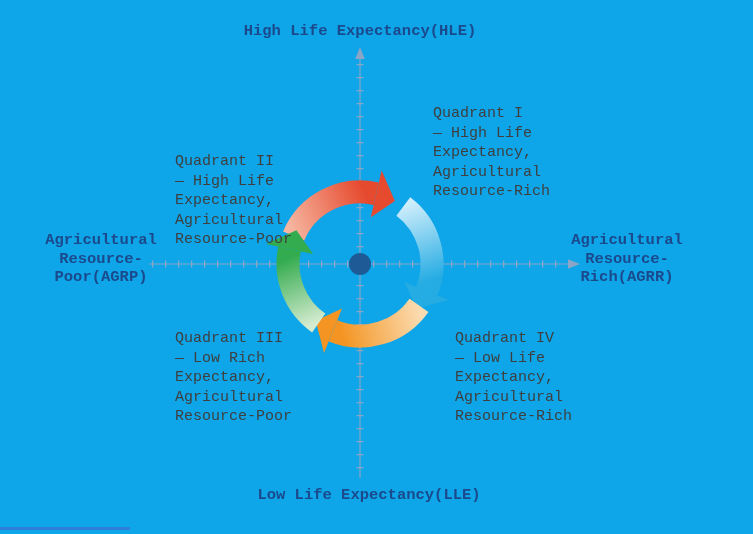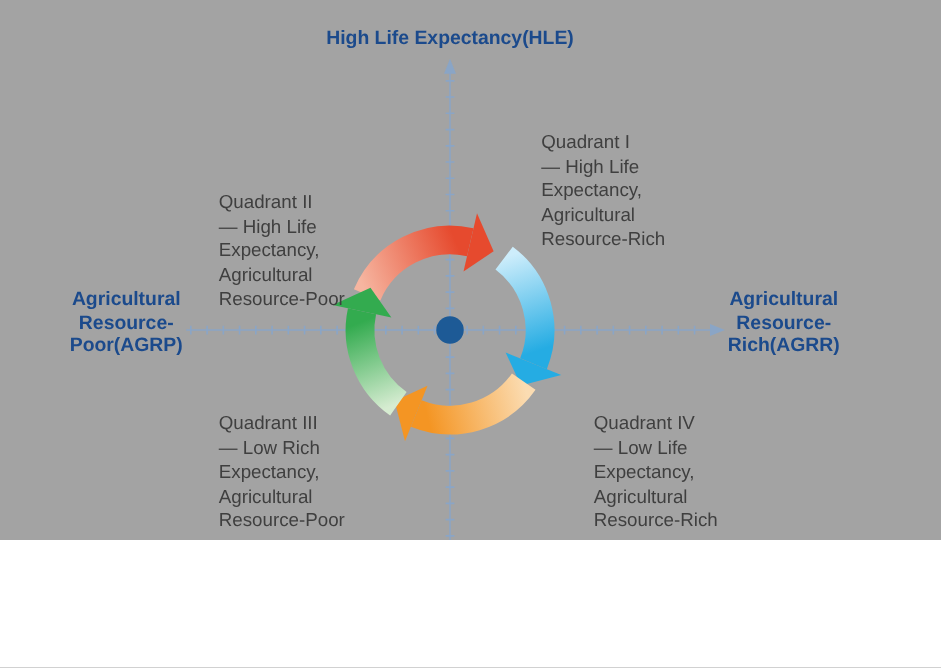--- a/index.html
+++ b/index.html
@@ -13,23 +13,23 @@
     --arrow-blue-light:#cdedfb;
     --arrow-orange:#f49523;
     --arrow-orange-light:#fbdcb2;
     --arrow-green:#33ab4f;
     --arrow-green-light:#d6ecd1;
     --bottom-line:#2f7ed8;
   }
   html,body{margin:0;padding:0;background:#ffffff;}
   .canvas{
     position:relative;
-    width:753px;height:432px;
-    background:#a3a3a3;
-    font-family:Liberation Sans, sans-serif;
+    width:753px;height:534px;
+    background:#0ea5e9;
+    font-family:Liberation Mono, monospace;
     overflow:hidden;
   }
   .layer{position:absolute;left:0;top:0;}
   .axis-label{
     position:absolute;
     color:var(--label-navy);
     font-weight:700;
     font-size:15.5px;
     line-height:18.5px;
     text-align:center;
@@ -97,20 +97,21 @@
 
       <path d="M 318.7 323.0 A 72 72 0 0 1 289.6 249.0" fill="none" stroke="url(#gradGreen)" stroke-width="23"></path>
       <path d="M 313.1 254.0 L 266.1 244.0 L 296.4 230.2 Z" style="fill:var(--arrow-green)"></path>
     </g>
 
     <circle cx="360" cy="264" r="11" style="fill:var(--center-dot)"></circle>
   </svg>
 
   <div class="axis-label" style="left:360px;top:22px;transform:translateX(-50%);width:260px;">High Life Expectancy(HLE)</div>
 
+  <div class="axis-label" style="left:369px;top:486px;transform:translateX(-50%);width:240px;">Low Life Expectancy(LLE)</div>
 
   <div class="axis-label" style="left:101px;top:231px;transform:translateX(-50%);width:130px;">Agricultural
 Resource-
 Poor(AGRP)</div>
 
   <div class="axis-label" style="left:627px;top:231px;transform:translateX(-50%);width:130px;">Agricultural
 Resource-
 Rich(AGRR)</div>
 
   <div class="quad-label" style="left:433px;top:104px;">Quadrant I
@@ -124,21 +125,21 @@
 Expectancy,
 Agricultural
 Resource-Poor</div>
 
   <div class="quad-label" style="left:175px;top:329px;">Quadrant III
 — Low Rich
 Expectancy,
 Agricultural
 Resource-Poor</div>
 
-  <div class="quad-label" style="left:455px;top:329px;margin-left:20px;">Quadrant IV
+  <div class="quad-label" style="left:455px;top:329px;">Quadrant IV
 — Low Life
 Expectancy,
 Agricultural
 Resource-Rich</div>
 
   <div class="edge-line"></div>
 
 </div>
 
 </body></html>

